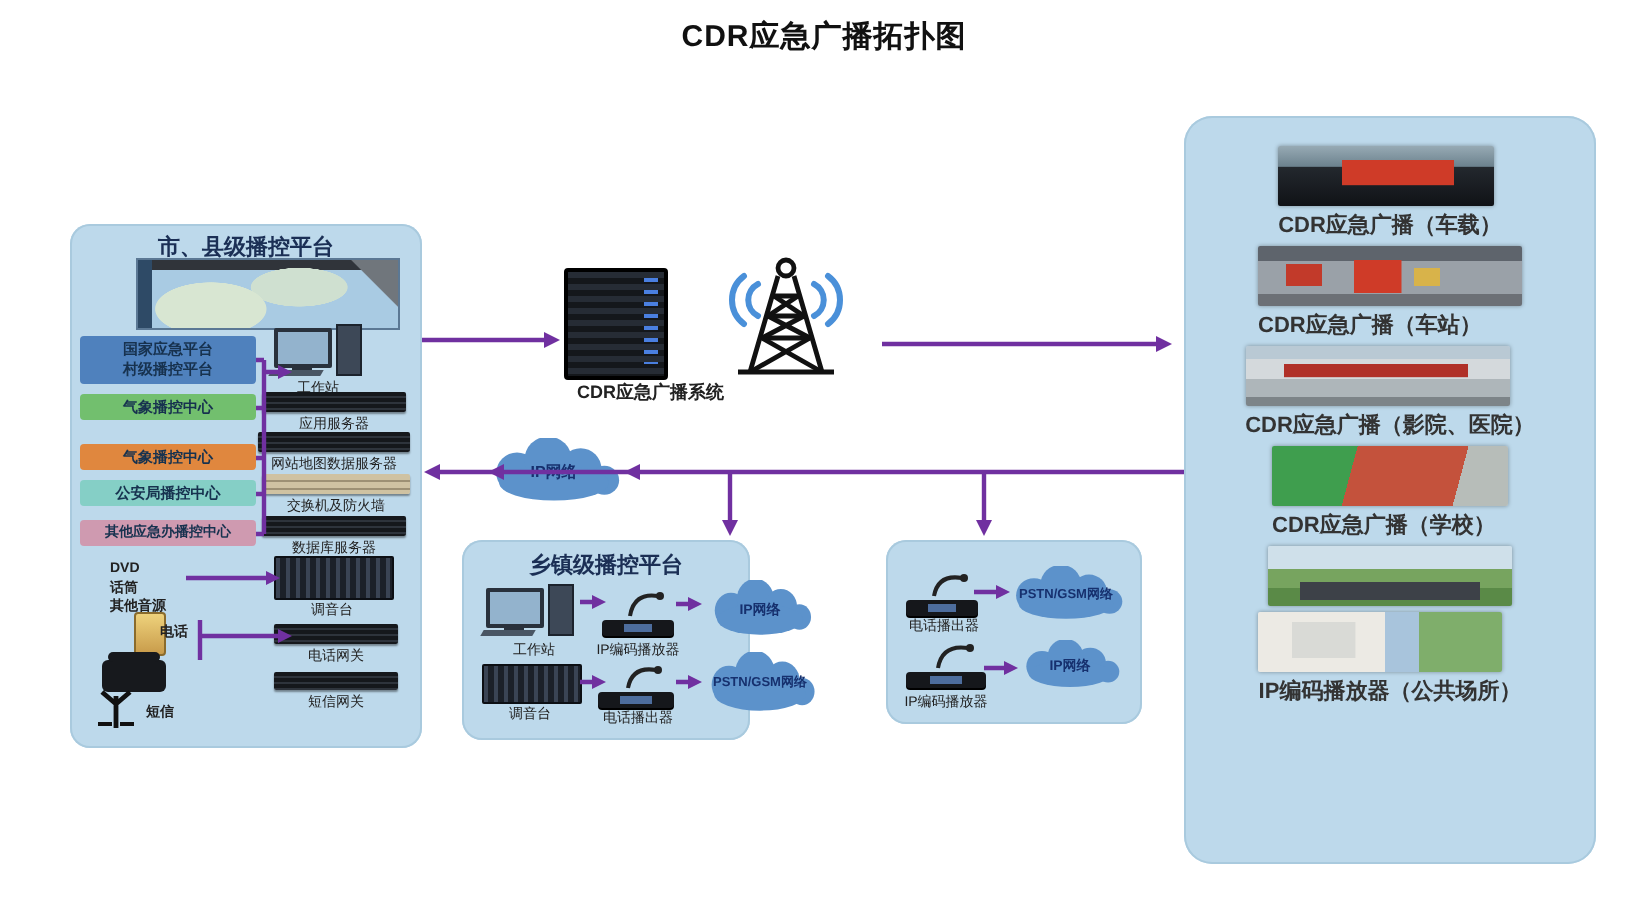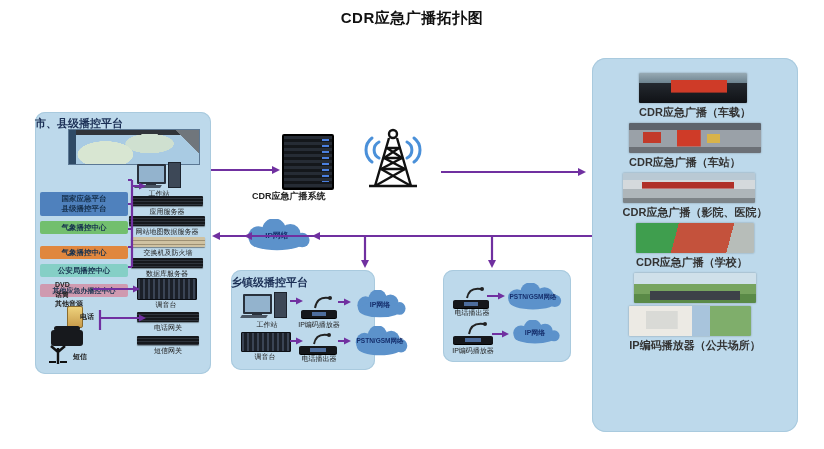--- a/index.html
+++ b/index.html
@@ -9,37 +9,37 @@
     overflow:hidden;
   }
   .abs{position:absolute;}
   
   .page-title{
     left:0;top:9px;width:824px;text-align:center;
     font-size:15px;font-weight:bold;color:#111;letter-spacing:.5px;
   }
   
   .panel{background:#bdd9eb;border-radius:10px;box-shadow:0 0 0 1px #a9cade inset;}
-  .panel-title{position:absolute;left:0;right:0;
+  .panel-title{position:absolute;left:0;right:0;text-align:center;
     font-size:11px;font-weight:bold;color:#1b2f55;}
   
   #left-box{left:35px;top:112px;width:176px;height:262px;}
   .map{
     left:33px;top:17px;width:130px;height:34px;border:1px solid #5b7894;
     background-image:
       linear-gradient(225deg,#70767c 0 14%,rgba(0,0,0,0) 14.5%),
       radial-gradient(ellipse 46px 22px at 28% 72%,#d8e6d2 0 60%,rgba(0,0,0,0) 61%),
       radial-gradient(ellipse 40px 16px at 62% 40%,#cfe0d0 0 60%,rgba(0,0,0,0) 61%),
       linear-gradient(90deg,#2e4a66 0 7px,rgba(0,0,0,0) 7px),
       linear-gradient(180deg,#30343a 0 5px,rgba(0,0,0,0) 5px),
       linear-gradient(#a9cbe3,#a9cbe3);
   }
   .src{left:5px;width:88px;border-radius:2px;display:flex;flex-direction:column;
     align-items:center;justify-content:center;
-    font-size:7.5px;font-weight:bold;color:#17324f;line-height:10px;margin-top:24px;}
+    font-size:7.5px;font-weight:bold;color:#17324f;line-height:10px;}
   .rack{background:repeating-linear-gradient(180deg,#15181c 0 2px,#2e343c 2px 3px);
     border-radius:1px;box-shadow:0 1px 1px rgba(0,0,0,.4);}
   .rack.tan{background:repeating-linear-gradient(180deg,#cfc2a2 0 3px,#9d9074 3px 4px);}
   .dev-label{position:absolute;font-size:7px;color:#222;white-space:nowrap;transform-origin:left top;}
   .dev-label.c{text-align:center;}
   
   .ws{position:absolute;}
   .ws .mon{position:absolute;left:0;top:2px;width:25px;height:16px;background:#93b3cd;
     border:2px solid #29313c;border-radius:1px;}
   .ws .stand{position:absolute;left:9px;top:20px;width:10px;height:3px;background:#29313c;}
@@ -58,21 +58,21 @@
   
   .phone{background:#17191d;border-radius:3px;}
   .phone .hs{position:absolute;left:3px;top:-4px;width:80%;height:5px;background:#17191d;border-radius:3px;}
   .ymic{background:linear-gradient(180deg,#eed27c,#c89b4a);border:1px solid #8a6b2c;border-radius:2px;}
   .inp-text{font-size:7px;color:#222;line-height:9.5px;font-weight:bold;}
   
   .server-rack{left:282px;top:134px;width:48px;height:52px;background:#14171b;border:2px solid #000;
     border-radius:2px;background-image:repeating-linear-gradient(180deg,#262c35 0 3px,#14171b 3px 6px);}
   .server-rack .leds{position:absolute;right:3px;top:3px;bottom:6px;width:7px;
     background:repeating-linear-gradient(180deg,#4a7fe0 0 2px,rgba(0,0,0,0) 2px 6px);}
-  .sys-label{left:252px;top:190px;width:110px;text-align:left;font-size:9px;font-weight:bold;color:#222;}
+  .sys-label{left:252px;top:190px;width:110px;text-align:right;font-size:9px;font-weight:bold;color:#222;}
   
   .cloud{position:absolute;}
   .cloud svg{position:absolute;left:0;top:0;width:100%;height:100%;}
   .cloud .cl-label{position:absolute;left:0;right:0;top:50%;transform:translateY(-42%);
     text-align:center;font-weight:bold;color:#16306e;}
   
   #town-box{left:231px;top:270px;width:144px;height:100px;}
   #village-box{left:443px;top:270px;width:128px;height:92px;}
   .sm-label{position:absolute;font-size:7px;color:#222;white-space:nowrap;}
   
@@ -116,21 +116,21 @@
 <body>
 
 <div class="abs page-title">CDR应急广播拓扑图</div>
 
 <div id="left-box" class="abs panel">
   <div class="panel-title" style="top:4px;">市、县级播控平台</div>
   <div class="abs map"></div>
 
   <div class="abs src" style="top: 56px; height: 24px; background-color: rgb(79, 129, 189);" title="国家应急平台">
     <span>国家应急平台</span>
-    <span>县级播控平台</span>
+    <span>村级播控平台</span>
   </div>
   <div class="abs src" style="top: 85px; height: 13px; background-color: rgb(114, 191, 110);">气象播控中心</div>
   <div class="abs src" style="top: 110px; height: 13px; background-color: rgb(224, 135, 62);">气象播控中心</div>
   <div class="abs src" style="top: 128px; height: 13px; background-color: rgb(133, 207, 198);">公安局播控中心</div>
   <div class="abs src" style="top: 148px; height: 13px; font-size: 7px; background-color: rgb(207, 154, 176);">其他应急办播控中心</div>
 
   <div class="ws abs" style="left:102px;top:50px;width:44px;height:27px;">
     <div class="mon"></div>
     <div class="stand"></div>
     <div class="kb"></div>

